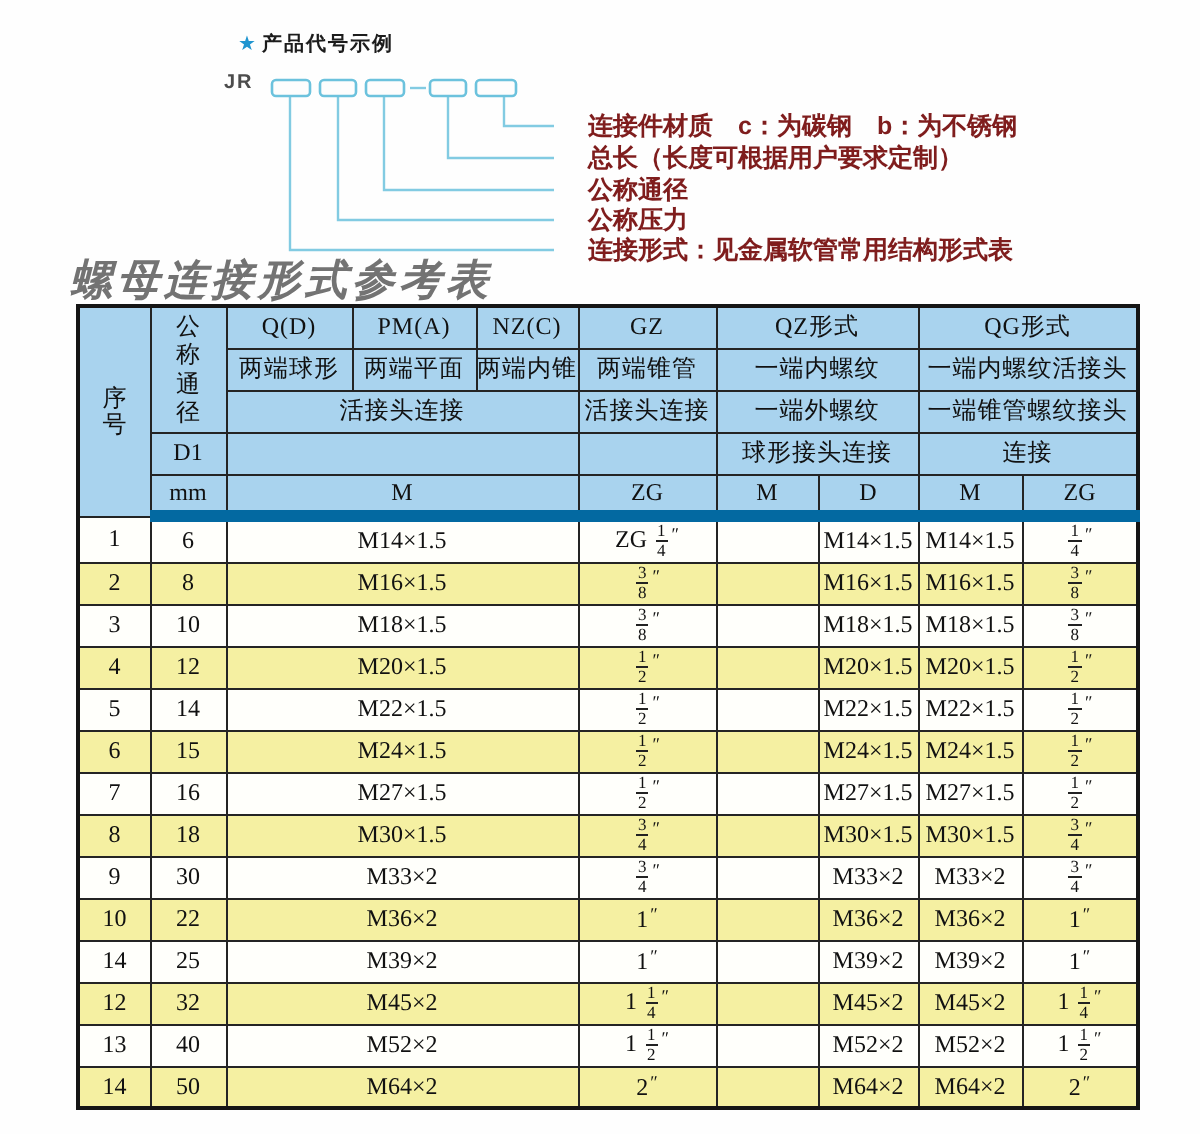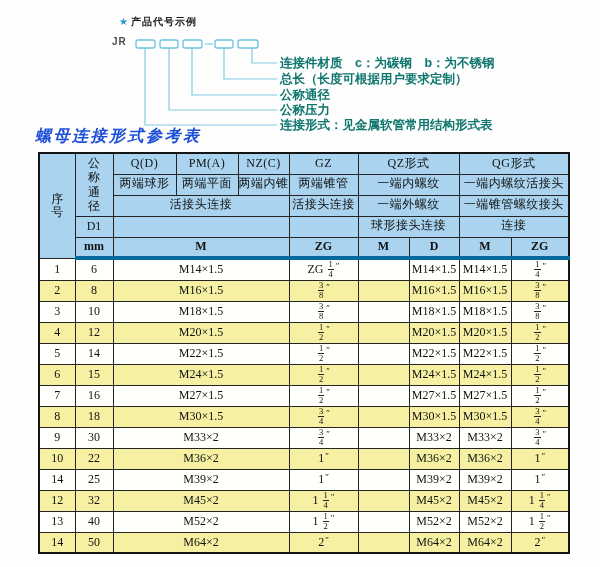--- a/index.html
+++ b/index.html
@@ -8,39 +8,39 @@
     font-family:"Liberation Serif","DejaVu Serif",serif;color:#111;
   }
   
   .diagram-svg{position:absolute;left:0;top:0;}
   .star-row{position:absolute;left:119px;top:15px;font-family:"Liberation Sans","DejaVu Sans",sans-serif;
     font-size:10px;font-weight:bold;color:#1c1c1c;letter-spacing:1px;}
   .star{color:#2095d0;margin-right:2px;font-weight:normal;}
   .code-prefix{position:absolute;left:112px;top:36px;font-family:"Liberation Sans","DejaVu Sans",sans-serif;
     font-size:10px;font-weight:bold;color:#4c4c4c;letter-spacing:1px;text-align:right;}
   .legend{position:absolute;left:280px;top:0;width:320px;}
-  .legend-item{position:absolute;left:0;height:16px;line-height:16px;white-space:nowrap;
-    font-family:"Liberation Sans","DejaVu Sans",sans-serif;font-size:12.5px;font-weight:bold;color:#0f766e;}
-  
-  .table-title{position:absolute;left:35px;top:126px;font-size:16px;font-weight:bold;font-style:italic;
-    letter-spacing:2.5px;color:#1d4ed8;}
+  .legend-item{position:absolute;left:14px;height:16px;line-height:16px;white-space:nowrap;
+    font-family:"Liberation Sans","DejaVu Sans",sans-serif;font-size:12.5px;font-weight:bold;color:#7f1d1d;}
+  
+  .table-title{position:absolute;left:35px;top:126px;font-size:21px;font-weight:bold;font-style:italic;
+    letter-spacing:2.5px;color:#737373;}
   
   table.ref{position:absolute;left:38px;top:152px;width:530px;border-collapse:collapse;table-layout:fixed;
     border:2px solid #151515;}
   table.ref td{border:1px solid #242424;text-align:center;vertical-align:middle;padding:0;
     font-size:12px;line-height:1.1;overflow:hidden;}
   tr.hrow td{background:#a9d3ee;}
   tr.hrow{height:21px;}
   tr.drow{height:21px;}
   tr.drow td{background:#fffffb;}
   tr.drow.stripe td{background:#f5f0a2;}
   td.code{font-size:12px;letter-spacing:0.5px;}
-  td.cdesc{font-size:11px;letter-spacing:0.5px;font-family:Liberation Mono, monospace;}
+  td.cdesc{font-size:11px;letter-spacing:0.5px;}
   td.unit{font-size:12px;}
-  tr.hb td{border-bottom:4px solid #0369a1;font-weight:bold;}
+  tr.hb td{border-bottom:6px solid #0369a1;}
   .vcell{display:flex;flex-direction:column;justify-content:space-evenly;align-items:center;height:100%;width:100%;}
   .vcell span{display:block;line-height:1.05;}
   .v-serial{font-size:13px;}
   .v-diam{font-size:11.5px;}
   .v-diam .vcell{justify-content:center;gap:2px;}
   
   .fr{display:inline-block;vertical-align:middle;text-align:center;font-size:8.5px;line-height:1.1;margin:0 1px;}
   .fr .n{display:block;border-bottom:1px solid #222;padding:0 1px;}
   .fr .d{display:block;}
   .in{font-size:9px;vertical-align:35%;margin-left:1px;}

